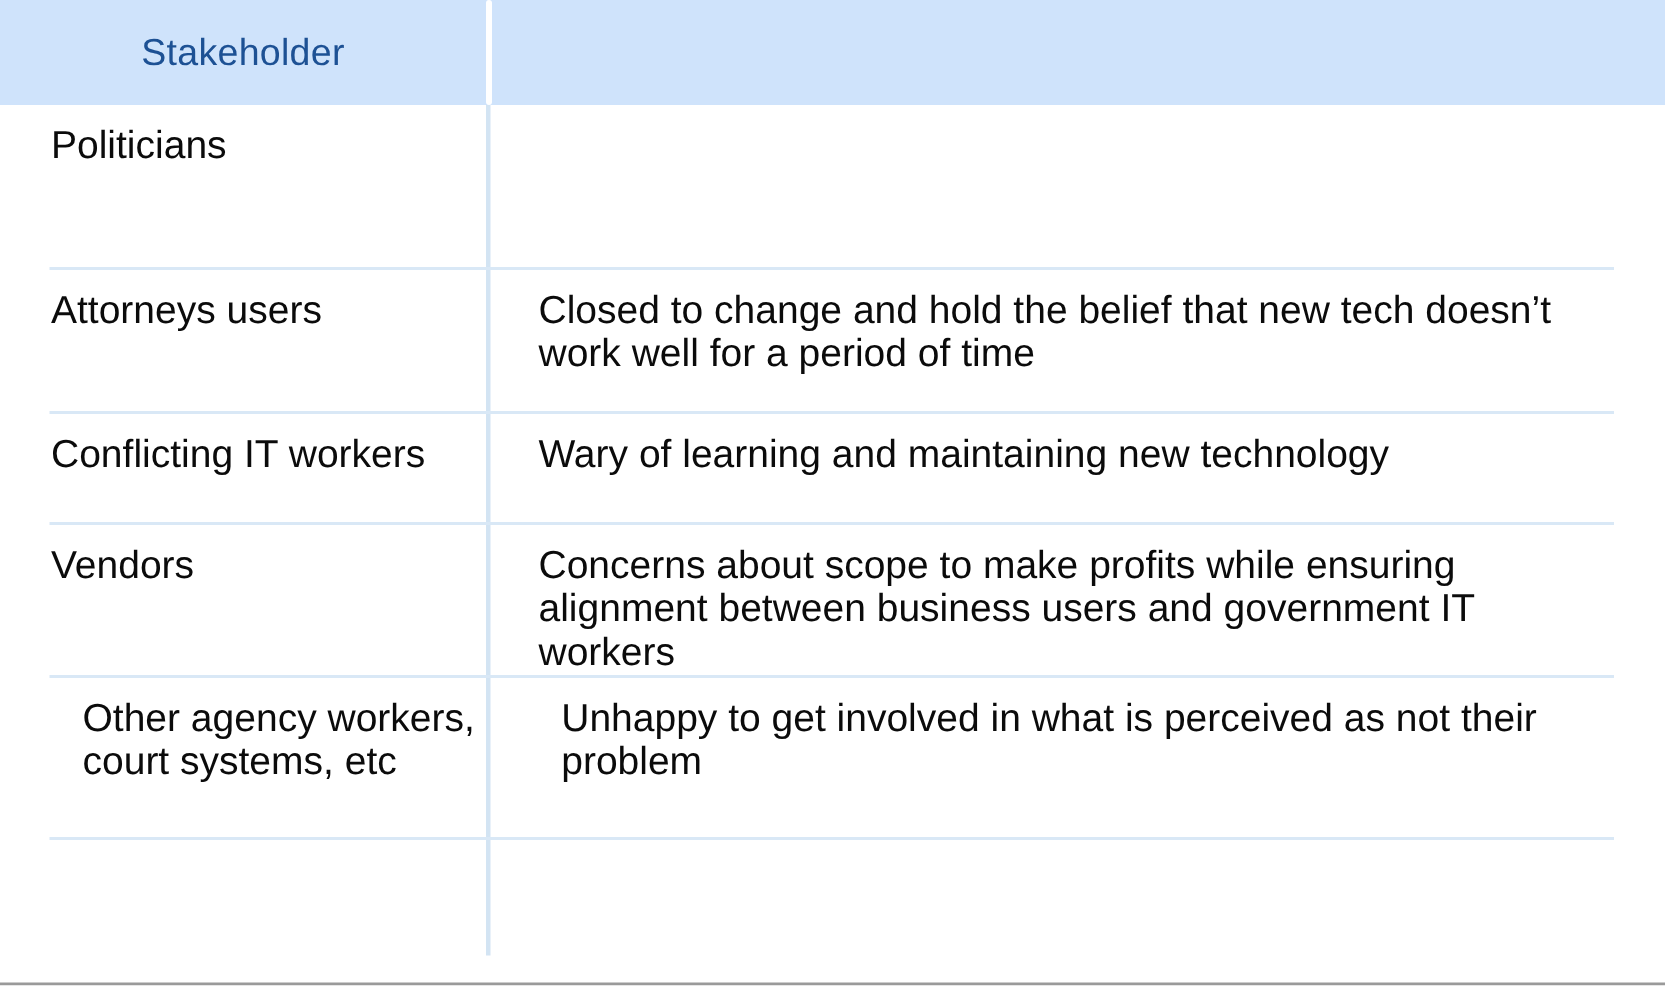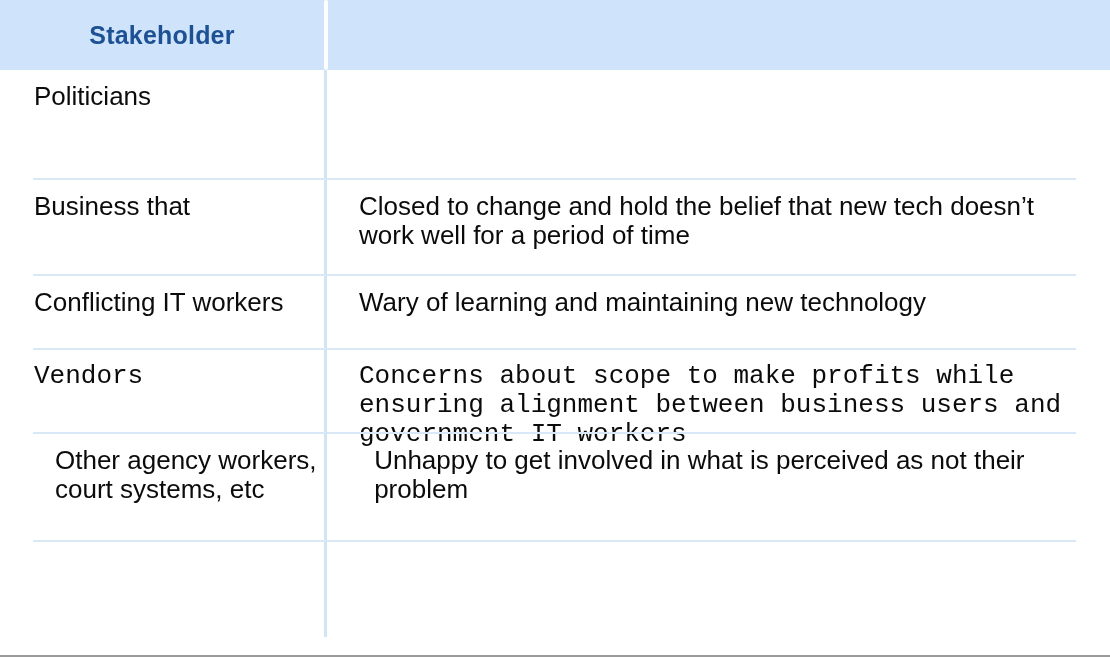--- a/index.html
+++ b/index.html
@@ -28,21 +28,21 @@
   .thead {
     display: flex;
     height: 70px;
     background: #cfe3fb;
   }
   .th {
     display: flex;
     align-items: center;
     justify-content: center;
     color: #1d5194;
-    font-weight: bold;
+    font-weight: normal;
     font-size: 25px;
     letter-spacing: 0.2px;
     border-radius: 26px;
   }
   .th.col-a { width: 324px; }
   .th.col-sep {
     width: 4px;
     background: #ffffff;
   }
   .th.col-b { width: 782px; }
@@ -72,21 +72,21 @@
     width: 785px;
     padding-left: 34px;
     padding-right: 36px;
   }
 
   
   .trow.r0 { height: 110px; }
   .trow.r1 { height: 77px; }
   .trow.r2 { height: 96px; }
   .trow.r3 { height: 74px; }
-  .trow.r4 { height: 84px; font-family: Liberation Mono, monospace; }
+  .trow.r4 { height: 102px; }
   .trow.r5 { height: 108px; padding-left: 21px; }
 
   
   .trow::after {
     content: "";
     position: absolute;
     left: 33px;
     right: 34px;
     bottom: 0;
     height: 2px;
@@ -116,21 +116,21 @@
   <div class="tbody">
 
     <div class="vdivider"></div>
 
     <div class="trow r0">
       <div class="td col-a">Politicians</div>
     </div>
 
 
     <div class="trow r2">
-      <div class="td col-a">Business that</div>
+      <div class="td col-a">Attorneys users</div>
       <div class="td col-b">Closed to change and hold the belief that new tech doesn’t work well for a period of time</div>
     </div>
 
     <div class="trow r3">
       <div class="td col-a">Conflicting IT workers</div>
       <div class="td col-b">Wary of learning and maintaining new technology</div>
     </div>
 
     <div class="trow r4">
       <div class="td col-a">Vendors</div>

